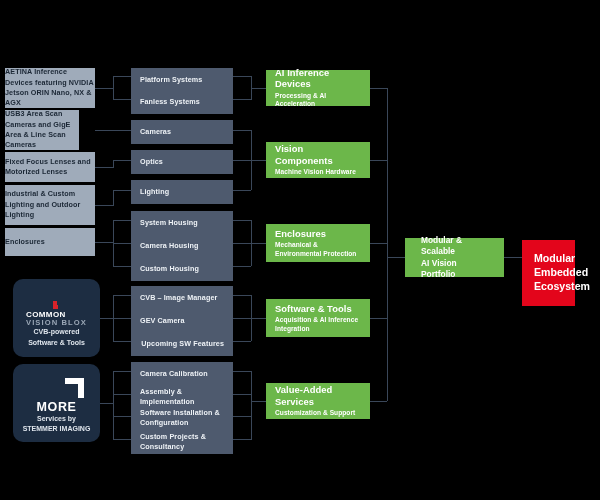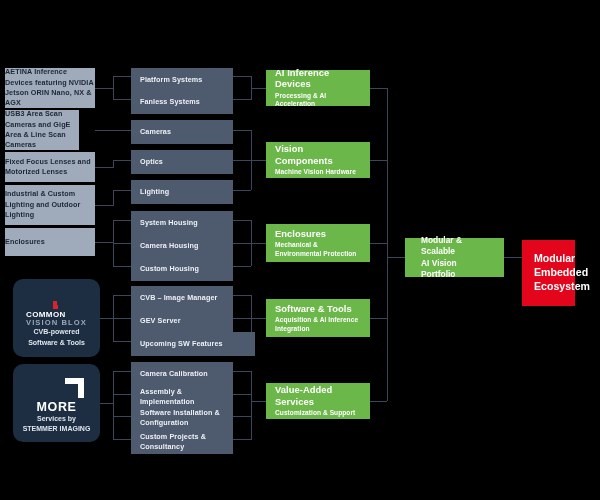--- a/index.html
+++ b/index.html
@@ -274,23 +274,23 @@
     <span>Camera Housing</span>
   </div>
   <div class="box slate-box" style="left:131px; top:257px; width:102px; height:18px;">
     <span>Custom Housing</span>
   </div>
 
   <div class="box slate-box" style="left:131px; top:286px; width:102px; height:18px;">
     <span>CVB – Image Manager</span>
   </div>
   <div class="box slate-box" style="left:131px; top:309px; width:102px; height:18px;">
-    <span>GEV Server</span>
-  </div>
-  <div class="box slate-box" style="left:131px; top:332px; width:124px; height:18px;">
+    <span>GEV Camera</span>
+  </div>
+  <div class="box slate-box" style="left:131px; top:332px; width:102px; height:18px;text-align:right;">
     <span>Upcoming SW Features</span>
   </div>
 
   <div class="box slate-box" style="left:131px; top:362px; width:102px; height:18px;">
     <span>Camera Calibration</span>
   </div>
   <div class="box slate-box" style="left:131px; top:385px; width:102px; height:18px;">
     <span>Assembly &amp; Implementation</span>
   </div>
   <div class="box slate-box" style="left:131px; top:406px; width:102px; height:21px;">

